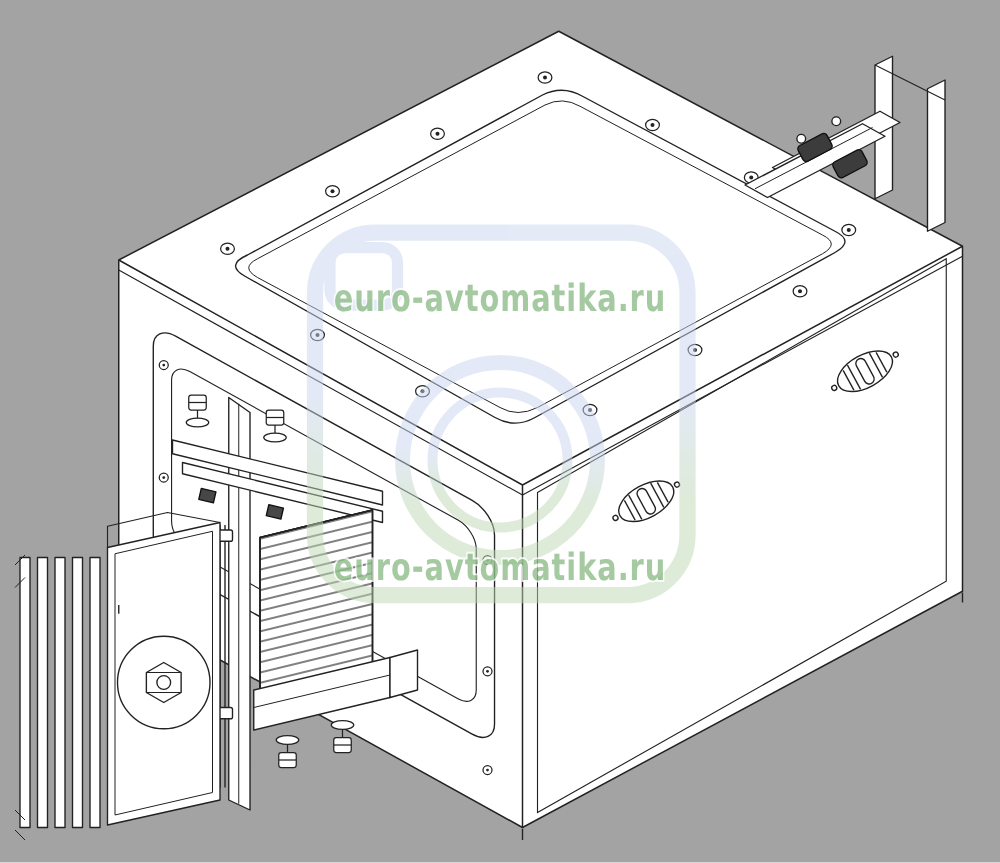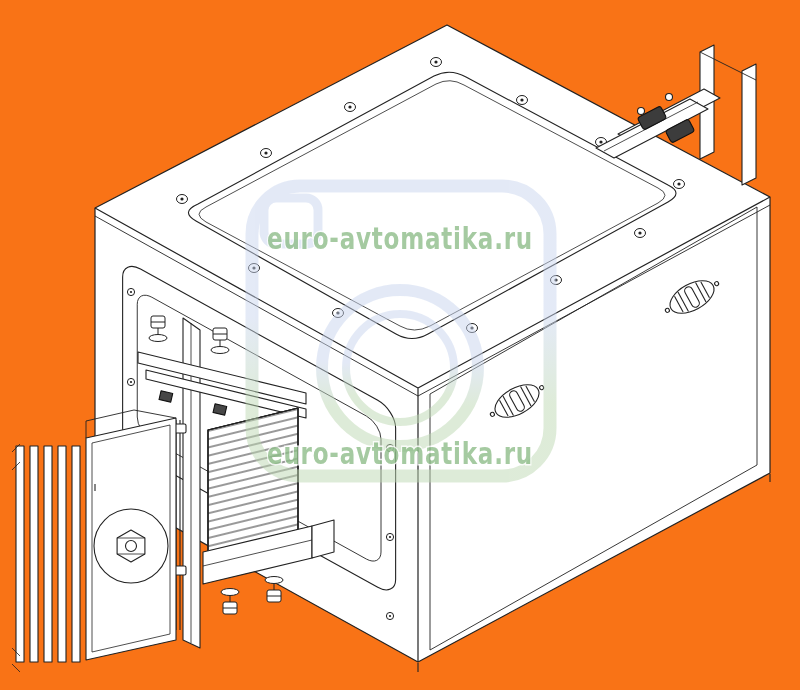--- a/index.html
+++ b/index.html
@@ -1,17 +1,17 @@
 <!DOCTYPE html>
 <html><head>
 <meta charset="utf-8">
 <style>
   html,body{margin:0;padding:0;background:#ffffff;}
   body{width:800px;height:690px;overflow:hidden;font-family:"DejaVu Sans",sans-serif;}
-  .stage{position:relative;width:800px;height:690px;background:#f97316;}
+  .stage{position:relative;width:800px;height:690px;background:#a3a3a3;}
   svg{display:block;}
   .wm-text{
     font-family:"DejaVu Sans",sans-serif;
     font-weight:bold;
     font-size:30px;
     fill:#8fbe8a;
     stroke:#ffffff;
     stroke-width:3px;
     paint-order:stroke;
     letter-spacing:1px;

